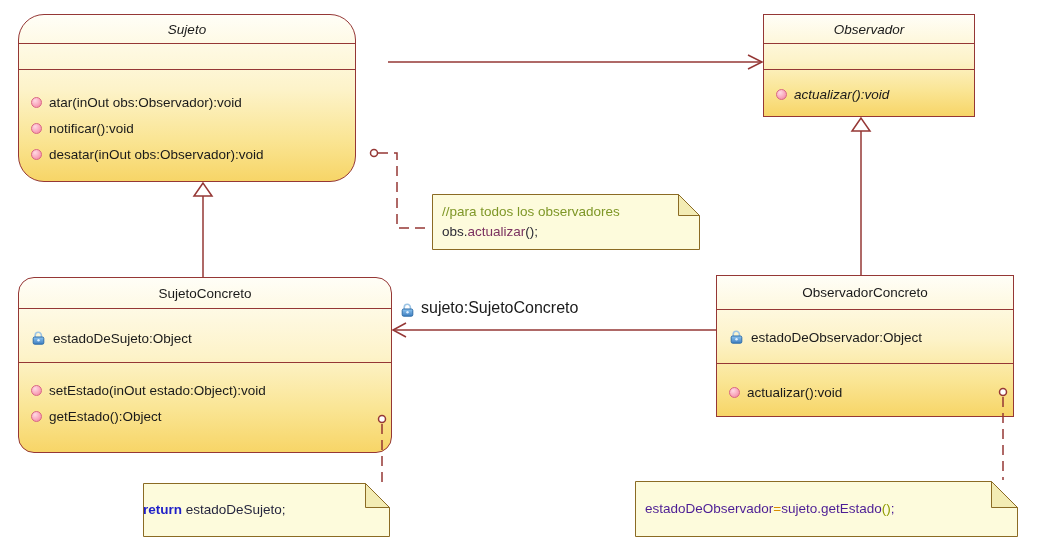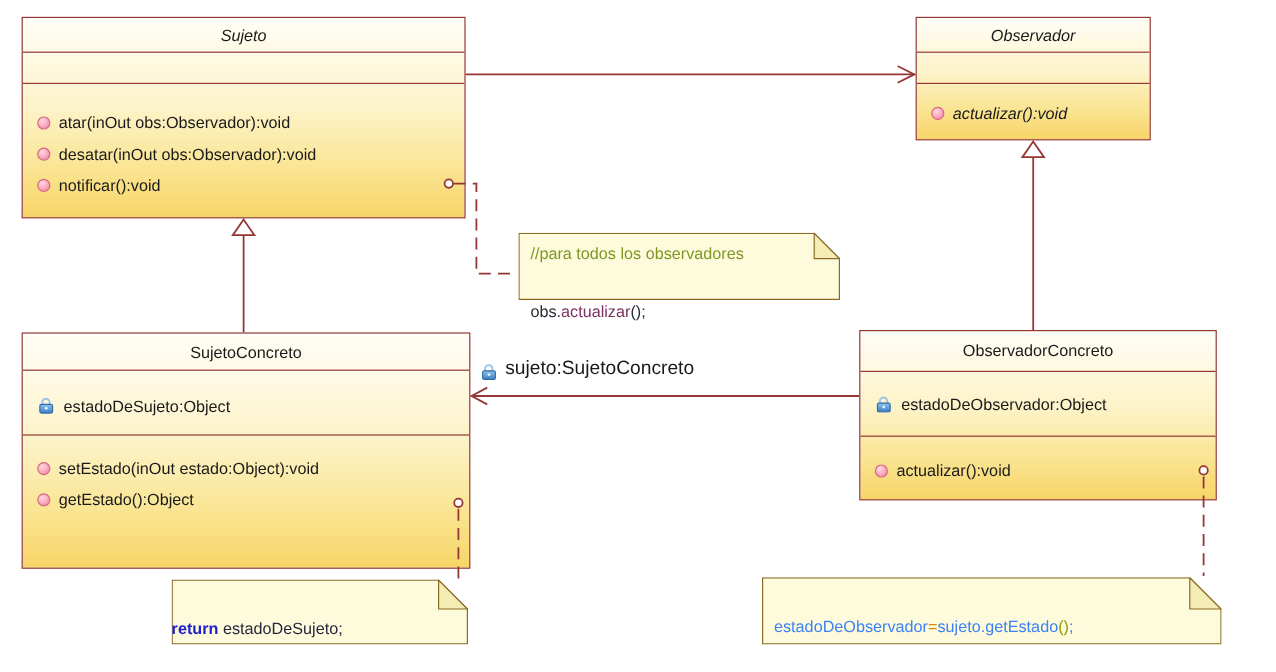--- a/index.html
+++ b/index.html
@@ -16,54 +16,54 @@
   }
   .uml-title{
     box-sizing:border-box;border-bottom:1px solid #953735;
     display:flex;align-items:center;justify-content:center;
     font-size:13.5px;
   }
   .uml-attrs{box-sizing:border-box;border-bottom:1px solid #953735;}
   .uml-row{display:flex;align-items:center;gap:7px;padding-left:12px;height:26px;white-space:nowrap;}
   .abstract .uml-title{font-style:italic;}
   .abstract-method{font-style:italic;}
-  .c-sujeto{left:18px;top:14px;width:370px;height:168px;}
+  .c-sujeto{left:18px;top:14px;width:338px;height:168px;border-radius:26px;}
   .c-sujeto .uml-title{height:29px;}
   .c-sujeto .uml-attrs{height:26px;}
   .c-sujeto .uml-methods{padding-top:19px;}
-  .c-observador{left:763px;top:14px;width:196px;height:103px;}
+  .c-observador{left:763px;top:14px;width:212px;height:103px;}
   .c-observador .uml-title{height:29px;}
   .c-observador .uml-attrs{height:26px;}
   .c-observador .uml-methods{padding-top:11px;}
-  .c-sujetoconcreto{left:18px;top:277px;width:374px;height:197px;}
+  .c-sujetoconcreto{left:18px;top:277px;width:374px;height:176px;border-radius:16px;}
   .c-sujetoconcreto .uml-title{height:31px;}
   .c-sujetoconcreto .uml-attrs{height:54px;padding-top:17px;}
   .c-sujetoconcreto .uml-methods{padding-top:14px;}
   .c-observadorconcreto{left:716px;top:275px;width:298px;height:142px;}
   .c-observadorconcreto .uml-title{height:34px;}
   .c-observadorconcreto .uml-attrs{height:54px;padding-top:15px;}
   .c-observadorconcreto .uml-methods{padding-top:15px;}
   .c-observadorconcreto .uml-attrs .uml-row,
   .c-sujetoconcreto .uml-attrs .uml-row{height:24px;}
   
   .dot-method{
     width:11px;height:11px;border-radius:50%;flex:0 0 auto;
     background:radial-gradient(circle at 35% 30%, #ffd9e3 0%, #f9a8bd 55%, #ee7f9e 100%);
     border:1px solid #d96585;box-sizing:border-box;
   }
   
   .note{position:absolute;font-size:13.5px;}
   .note .note-text{position:absolute;left:0;top:0;right:0;bottom:0;display:flex;flex-direction:column;justify-content:center;}
-  .note-line{line-height:20px;white-space:nowrap;margin-top:28px;}
+  .note-line{line-height:20px;white-space:nowrap;}
   .tok-comment{color:#7f9727;}
   .tok-keyword{color:#1f1fc8;font-weight:bold;}
   .tok-plain{color:#2b2b35;}
   .tok-field{color:#26263f;}
   .tok-fn{color:#7b3160;}
-  .tok-warm{color:#3b82f6;}
+  .tok-warm{color:#4c1d95;}
   .tok-eq{color:#d98c00;}
   .tok-paren{color:#8f9b00;}
   
   .assoc-label{
     position:absolute;left:400px;top:299px;display:flex;align-items:flex-end;gap:6px;
     font-size:16px;white-space:nowrap;z-index:3;
   }
   
   #edges{position:absolute;left:0;top:0;z-index:5;pointer-events:none;}
   .lock-svg{display:block;flex:0 0 auto;}
@@ -85,25 +85,25 @@
   <div class="uml-class abstract c-sujeto">
     <div class="uml-title">Sujeto</div>
     <div class="uml-attrs"></div>
     <div class="uml-methods">
       <div class="uml-row">
         <span class="dot-method"></span>
         <span>atar(inOut obs:Observador):void</span>
       </div>
       <div class="uml-row">
         <span class="dot-method"></span>
+        <span>notificar():void</span>
+      </div>
+      <div class="uml-row">
+        <span class="dot-method"></span>
         <span>desatar(inOut obs:Observador):void</span>
-      </div>
-      <div class="uml-row">
-        <span class="dot-method"></span>
-        <span>notificar():void</span>
       </div>
     </div>
   </div>
 
   <div class="uml-class abstract c-observador">
     <div class="uml-title">Observador</div>
     <div class="uml-attrs"></div>
     <div class="uml-methods">
       <div class="uml-row">
         <span class="dot-method"></span>

